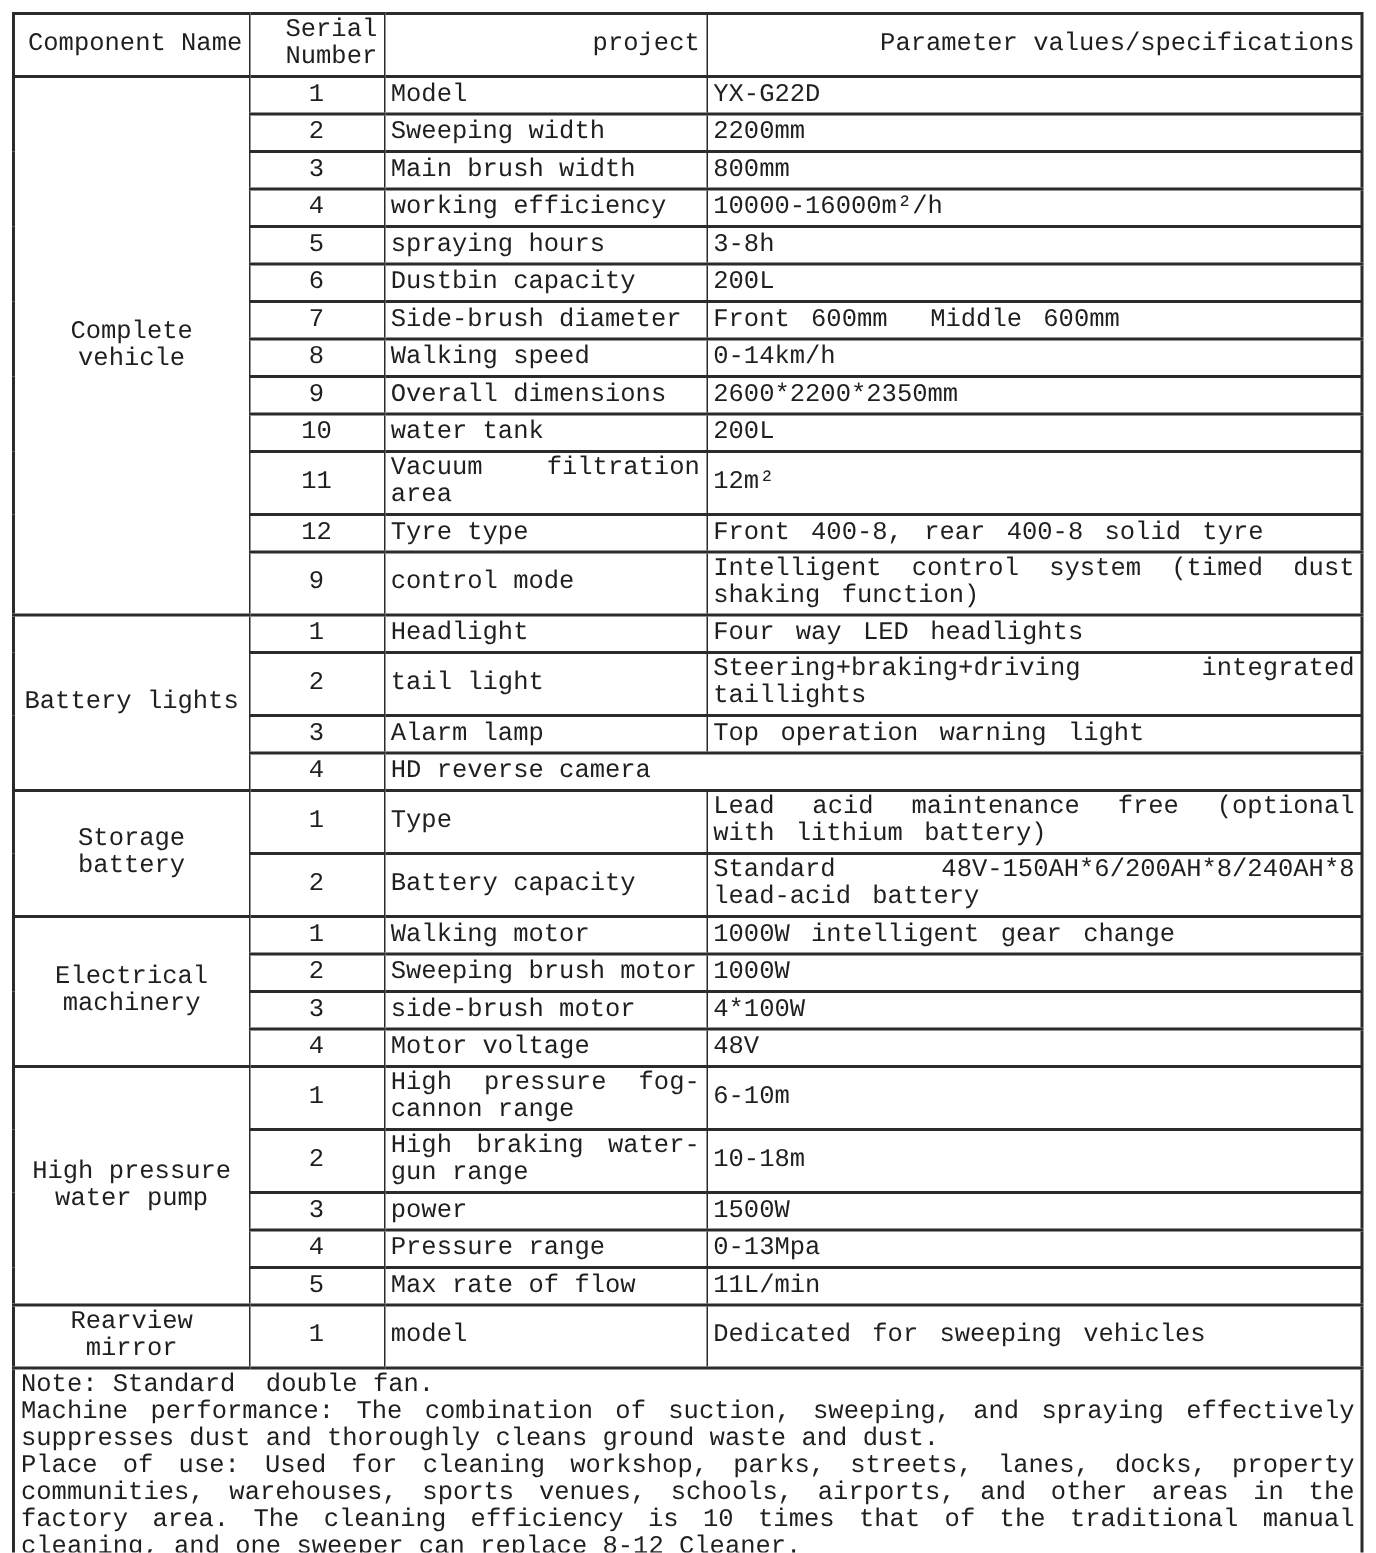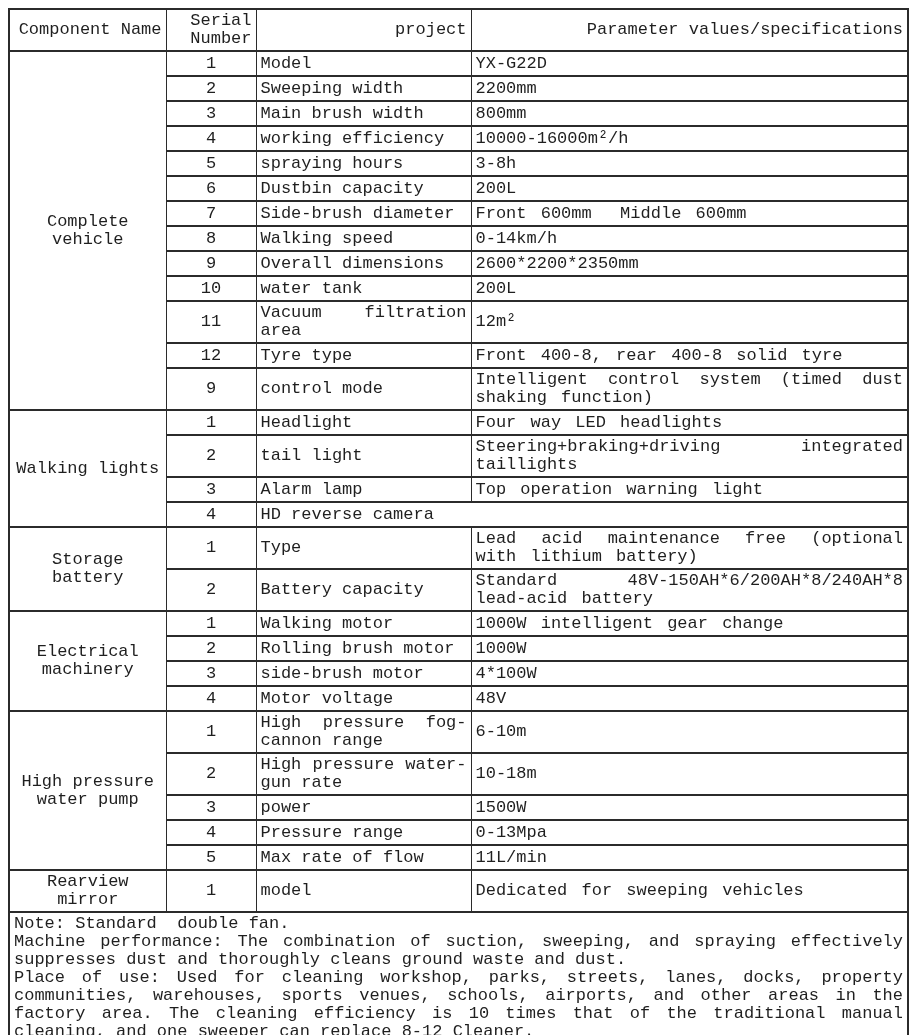--- a/index.html
+++ b/index.html
@@ -147,21 +147,21 @@
         <td class="c-serial">12</td>
         <td class="c-proj">Tyre type</td>
         <td class="c-val">Front 400-8, rear 400-8 solid tyre</td>
       </tr>
       <tr>
         <td class="c-serial">9</td>
         <td class="c-proj">control mode</td>
         <td class="c-val">Intelligent control system (timed dust shaking function)</td>
       </tr>
       <tr>
-        <td class="c-comp" rowspan="4">Walking lights</td>
+        <td class="c-comp" rowspan="4">Battery lights</td>
         <td class="c-serial">1</td>
         <td class="c-proj">Headlight</td>
         <td class="c-val">Four way LED headlights</td>
       </tr>
       <tr>
         <td class="c-serial">2</td>
         <td class="c-proj">tail light</td>
         <td class="c-val">Steering+braking+driving integrated taillights</td>
       </tr>
       <tr>
@@ -185,42 +185,42 @@
         <td class="c-val">Standard 48V-150AH*6/200AH*8/240AH*8 lead-acid battery</td>
       </tr>
       <tr>
         <td class="c-comp" rowspan="4">Electrical machinery</td>
         <td class="c-serial">1</td>
         <td class="c-proj">Walking motor</td>
         <td class="c-val">1000W intelligent gear change</td>
       </tr>
       <tr>
         <td class="c-serial">2</td>
-        <td class="c-proj">Rolling brush motor</td>
+        <td class="c-proj">Sweeping brush motor</td>
         <td class="c-val">1000W</td>
       </tr>
       <tr>
         <td class="c-serial">3</td>
         <td class="c-proj">side-brush motor</td>
         <td class="c-val">4*100W</td>
       </tr>
       <tr>
         <td class="c-serial">4</td>
         <td class="c-proj">Motor voltage</td>
         <td class="c-val">48V</td>
       </tr>
       <tr>
         <td class="c-comp" rowspan="5">High pressure water pump</td>
         <td class="c-serial">1</td>
         <td class="c-proj">High pressure fog-cannon range</td>
         <td class="c-val">6-10m</td>
       </tr>
       <tr>
         <td class="c-serial">2</td>
-        <td class="c-proj">High pressure water-gun rate</td>
+        <td class="c-proj">High braking water-gun range</td>
         <td class="c-val">10-18m</td>
       </tr>
       <tr>
         <td class="c-serial">3</td>
         <td class="c-proj">power</td>
         <td class="c-val">1500W</td>
       </tr>
       <tr>
         <td class="c-serial">4</td>
         <td class="c-proj">Pressure range</td>

